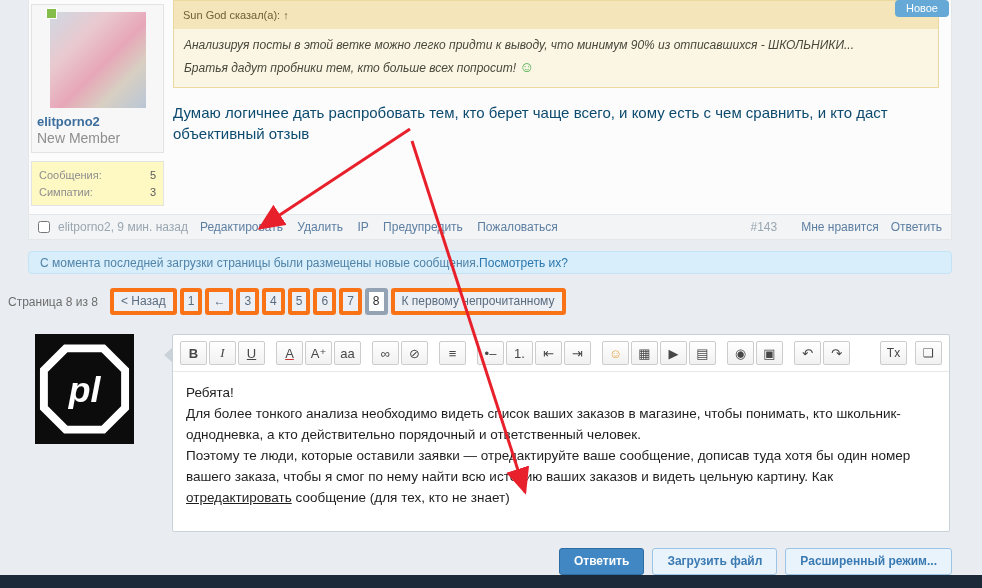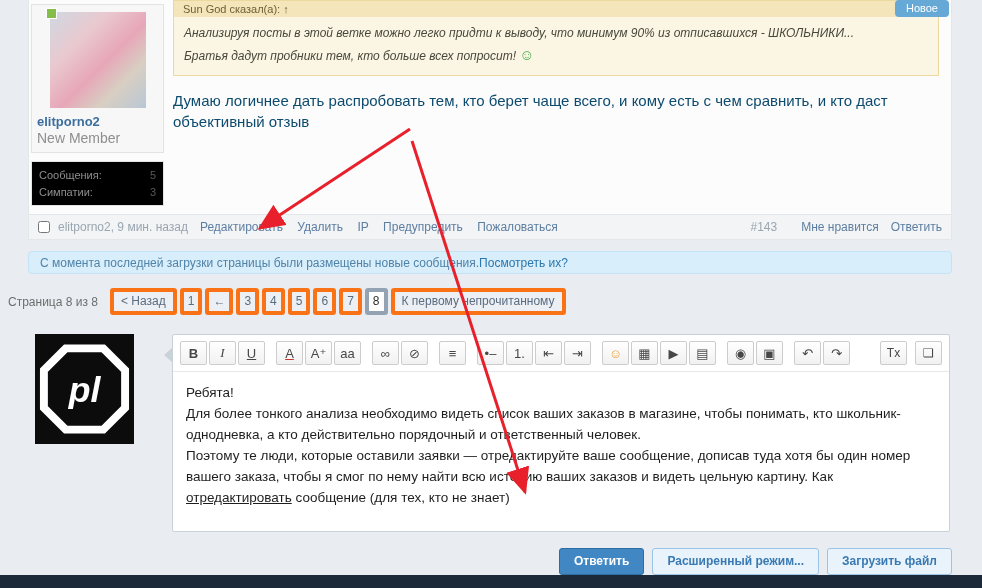--- a/index.html
+++ b/index.html
@@ -10,27 +10,27 @@
   .message-block { position:absolute; left:28px; top:0; width:924px; height:240px;
                    background:#fcfcfd; border:1px solid #e3e7ea; border-top:none; }
   .user-col { position:absolute; left:2px; top:4px; width:133px; }
   .avatar-card { background:#f7f7f7; border:1px solid #e3e3e3; padding:5px 5px 6px; }
   .avatar { position:relative; width:96px; height:96px; margin:2px auto 6px;
             background:linear-gradient(135deg,#cfd8e2 0%,#e9c9cf 30%,#e7a7b8 55%,#d8cfc2 75%,#b9c6d6 100%); }
   .online-badge { position:absolute; top:-4px; left:-4px; width:11px; height:11px;
                   background:#84bd4a; border:1px solid #fff; }
   .username { display:block; color:#3c6e9e; font-size:13px; font-weight:bold; text-decoration:none; margin:2px 0 1px; }
   .user-title { color:#8e8e8e; font-size:14px; }
-  .stats-card { margin-top:8px; background:#000000; border:1px solid #e3e3e3; padding:5px 7px; font-size:11px; }
+  .stats-card { margin-top:8px; background:#fef9c3; border:1px solid #e3e3e3; padding:5px 7px; font-size:11px; }
   .stat-row { display:flex; justify-content:space-between; color:#8e8e8e; line-height:1.5; }
   .stat-row b { color:#5a5a5a; font-weight:normal; }
 
   .msg-content { position:absolute; left:144px; top:0; width:766px; }
   .bbquote { border:1px solid #ecd9a0; background:#fbf6e4; font-size:12px; }
-  .bbquote-header { background:#f4e6ba; color:#6f6136; padding:2px 9px; font-size:11px; cursor:pointer; }
+  .bbquote-header { background:#f4e6ba; color:#6f6136; padding:8px 9px; font-size:11px; cursor:pointer; }
   .bbquote-body { padding:7px 10px 9px; font-style:italic; color:#47473a; line-height:1.55; }
   .emoji { font-style:normal; color:#4fae4f; font-size:15px; }
   .post-text { margin-top:14px; font-size:15px; color:#0c4a6e; line-height:1.42; width:745px; }
 
   .new-btn { position:absolute; top:0; right:2px; background:#66a9d7; color:#fff; font-size:11px;
              padding:2px 11px 3px; border-radius:4px; cursor:pointer; }
 
   .post-footer { position:absolute; left:0; right:0; bottom:0; height:25px; background:#f2f4f6;
                  border-top:1px solid #e3e7ea; display:flex; align-items:center; padding:0 9px;
                  font-size:12px; color:#9aa6b0; }
@@ -224,22 +224,22 @@
 
     <div class="editor-text">
       <p>Ребята!</p>
       <p>Для более тонкого анализа необходимо видеть список ваших заказов в магазине, чтобы понимать, кто школьник-однодневка, а кто действительно порядочный и ответственный человек.</p>
       <p><span>Поэтому те люди, которые оставили заявки — отредактируйте ваше сообщение, дописав туда хотя бы один номер вашего заказа, чтобы я смог по нему найти всю историю ваших заказов и видеть цельную картину. Как </span><span class="editor-link">отредактировать</span><span> сообщение (для тех, кто не знает)</span></p>
     </div>
   </div>
 
   <div class="editor-buttons">
     <span class="btn btn-primary">Ответить</span>
+    <span class="btn btn-light">Загрузить файл</span>
     <span class="btn btn-light">Расширенный режим...</span>
-    <span class="btn btn-light">Загрузить файл</span>
   </div>
 
   <div class="footer-bar"></div>
 
   <svg class="arrows">
     <defs>
       <marker id="ah" markerWidth="10" markerHeight="10" refX="8" refY="4" orient="auto">
         <path d="M0,0 L9,4 L0,8 z" fill="#e8202c"></path>
       </marker>
     </defs>

